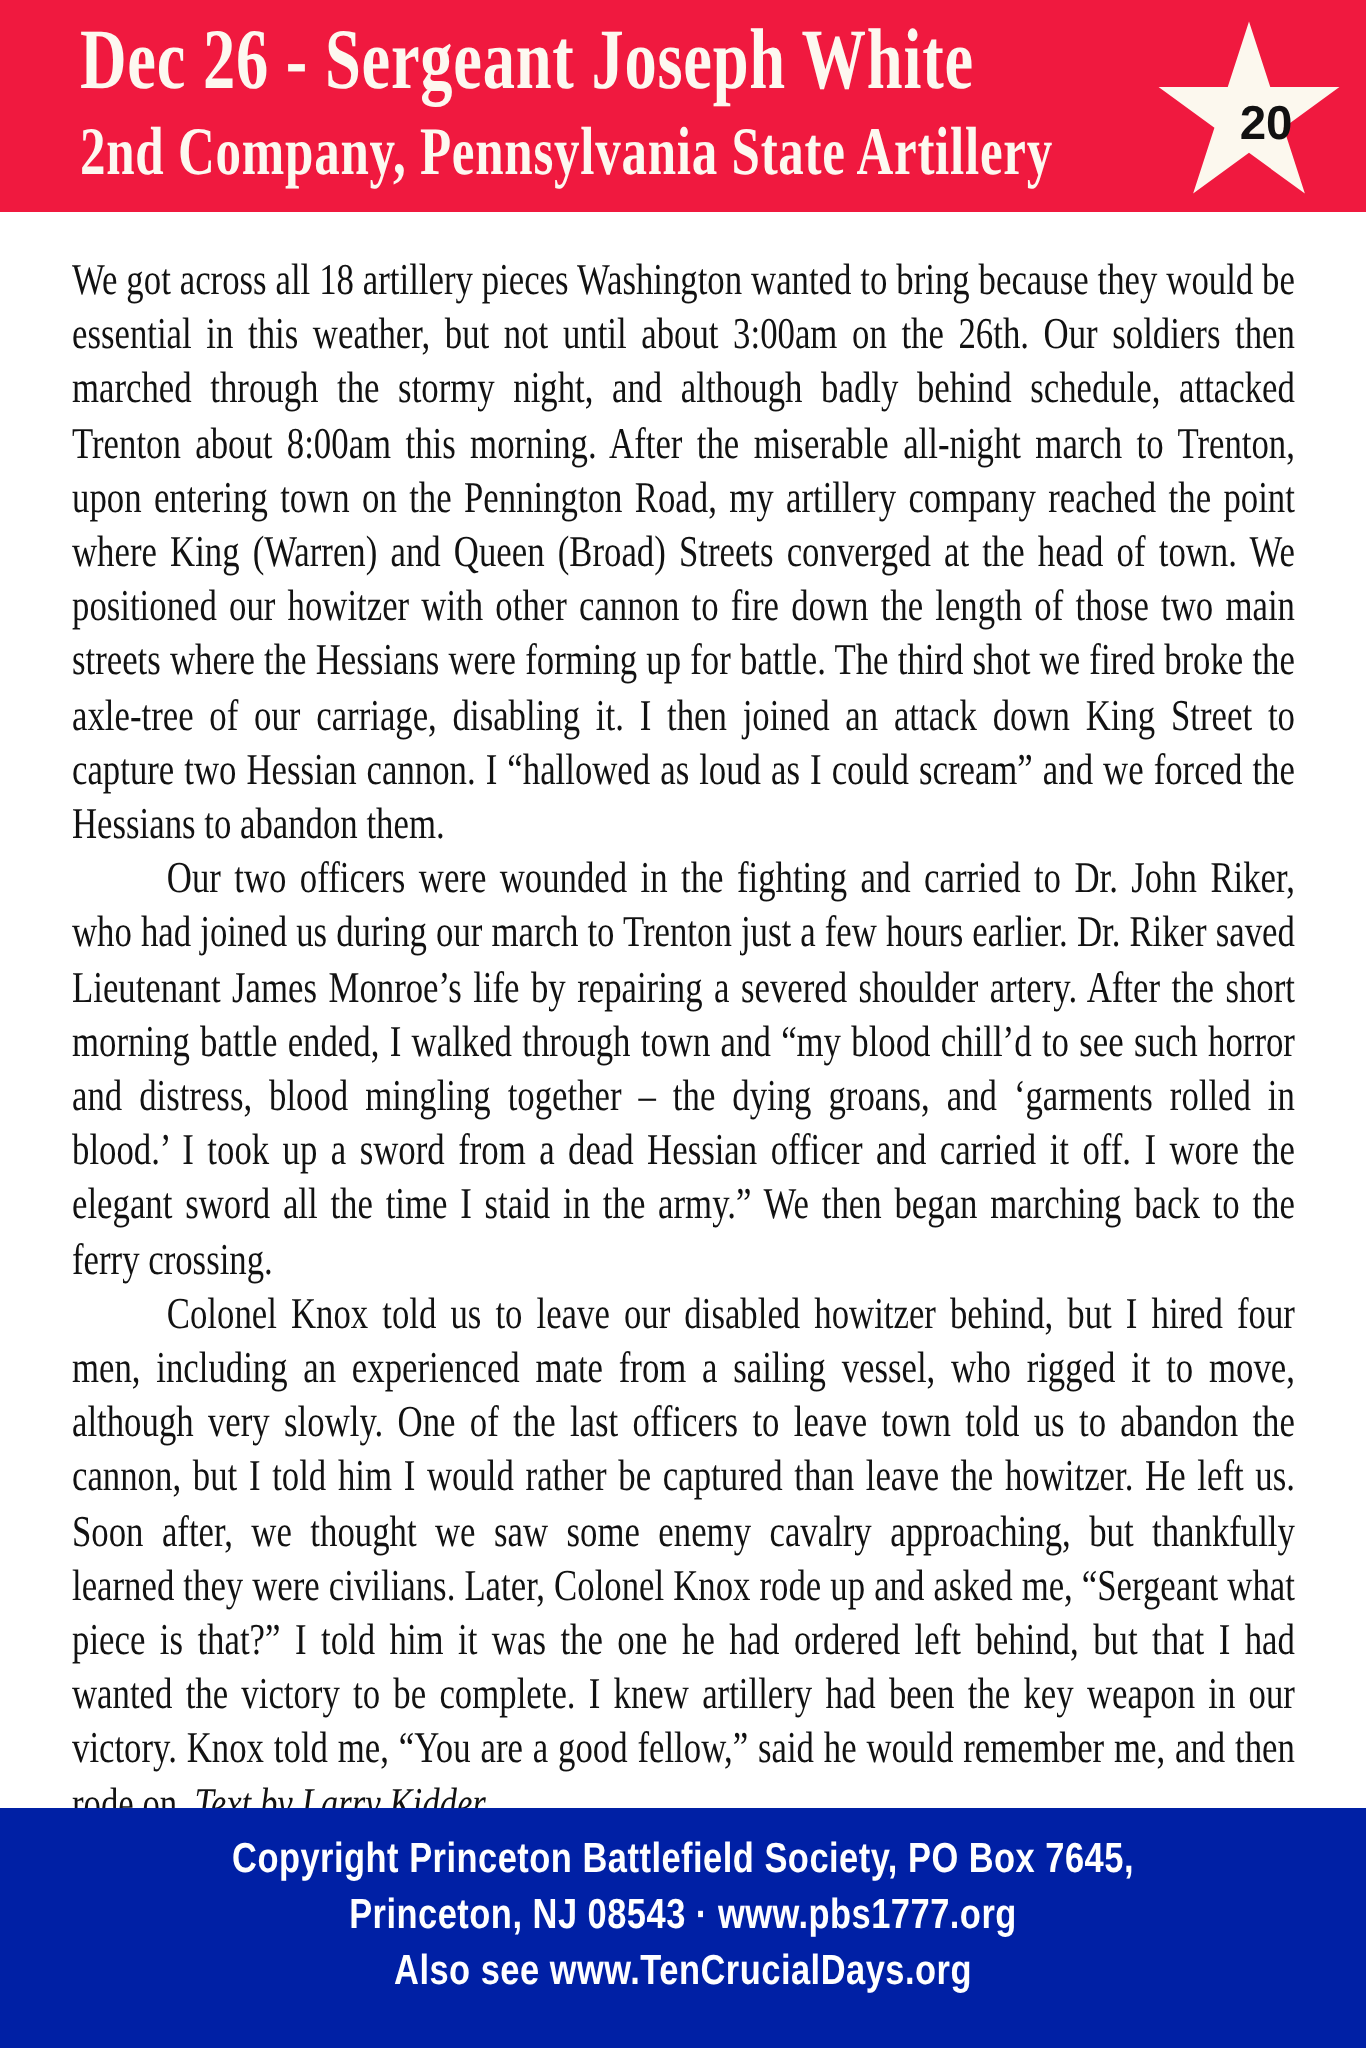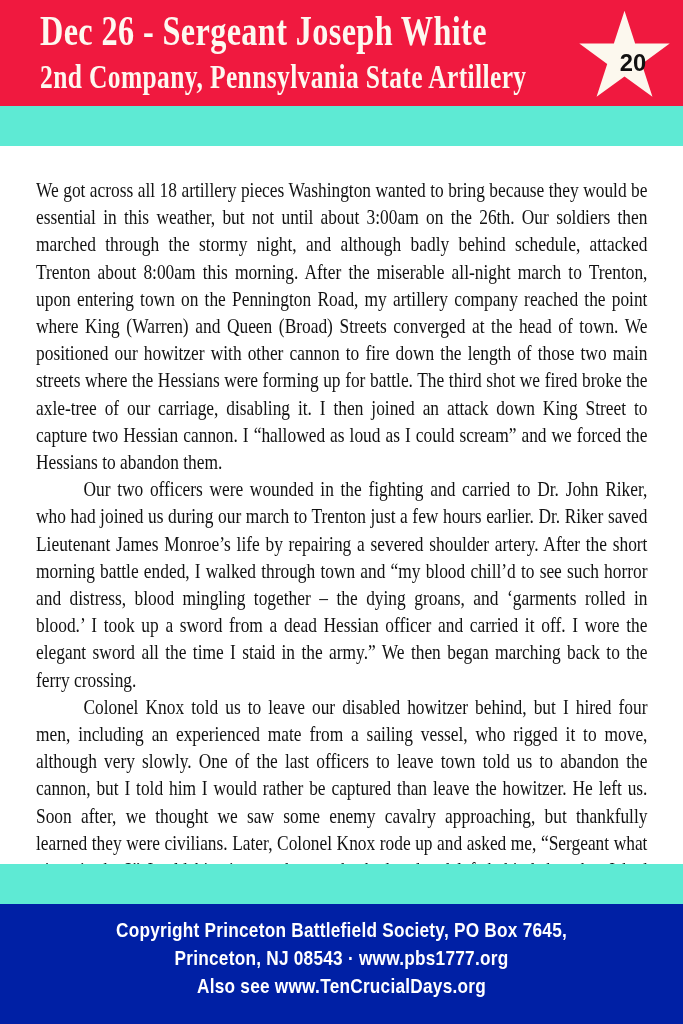--- a/index.html
+++ b/index.html
@@ -1,26 +1,25 @@
 <!DOCTYPE html>
 <html><head>
 <meta charset="utf-8">
 <title>Dec 26 - Sergeant Joseph White</title>
 <style>
   html, body { margin: 0; padding: 0; background: #ffffff; }
   .card {
     position: relative;
     width: 683px;
     height: 1024px;
-    background: #5eead4;
+    background: #22c55e;
     overflow: hidden;
     display: flex;
     flex-direction: column;
     font-family: "Liberation Serif", serif;
-    gap: 40px;
   }
 
   
   .header {
     position: relative;
     height: 106px;
     background: #F0193F;
     color: #FDF8F0;
     flex: 0 0 auto;
     overflow: hidden;
@@ -57,21 +56,21 @@
   .star-badge svg { display: block; width: 100%; height: 100%; }
   .star-num {
     font-family: "Liberation Sans", sans-serif;
     font-weight: bold;
   }
 
   
   .body {
     flex: 1 1 auto;
     position: relative;
-    padding: 30px 0 0 36px;
+    padding: 20px 0 0 36px;
     overflow: hidden;
     background: #ffffff;
   }
   .body-scale {
     width: 774px;
     transform: scaleX(0.79);
     transform-origin: 0 0;
     font-size: 22px;
     line-height: 27.2px;
     color: #121212;

